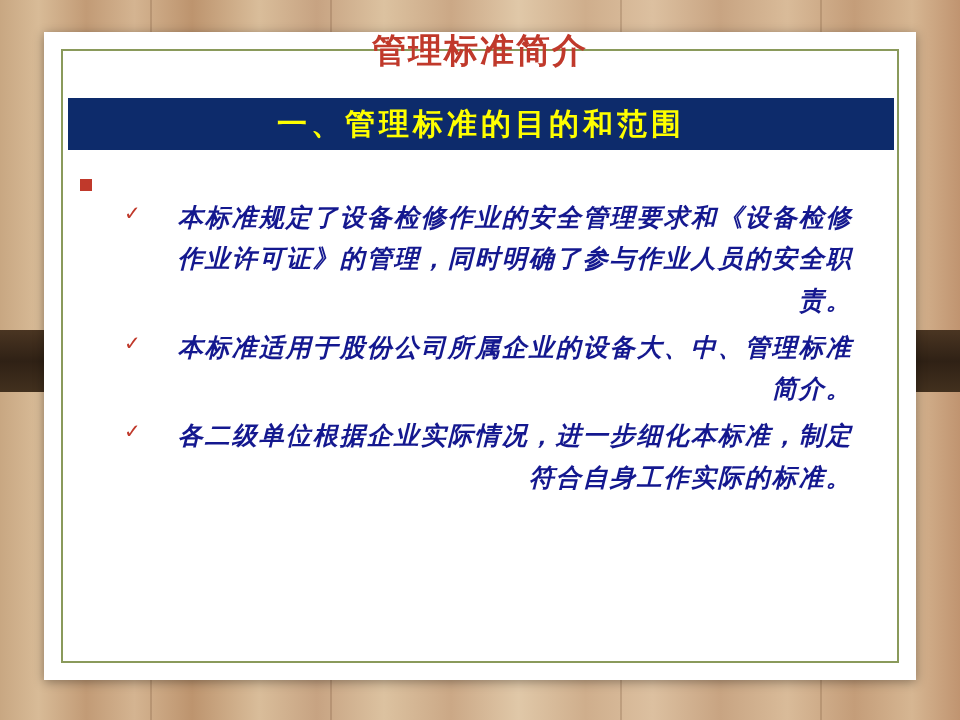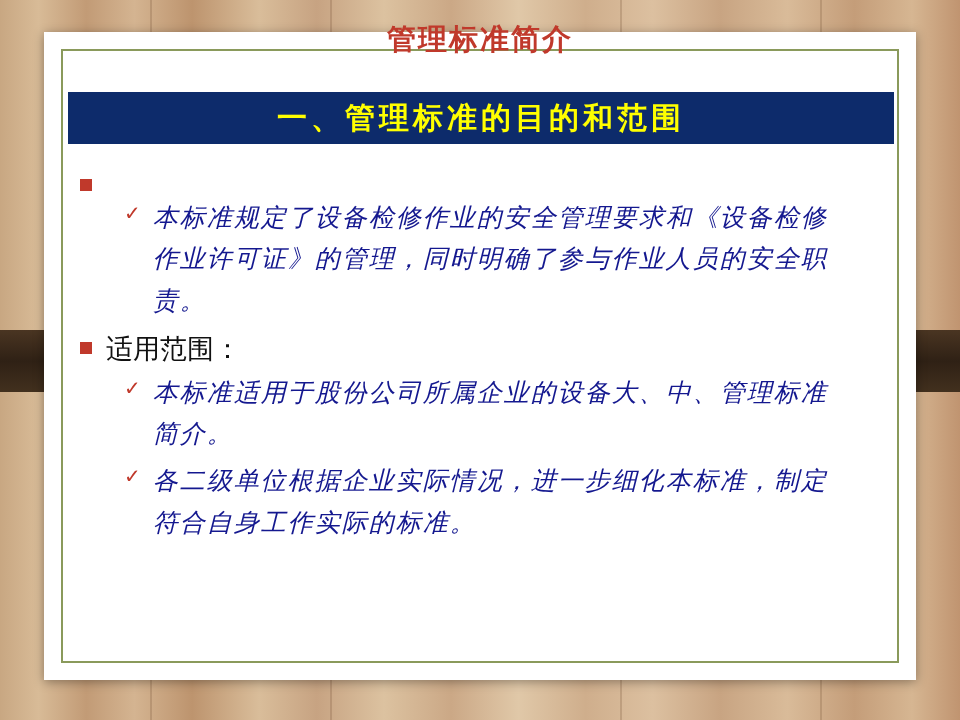--- a/index.html
+++ b/index.html
@@ -59,36 +59,36 @@
     top: 17px;
     right: 17px;
     bottom: 17px;
     border: 2px solid #8a9a5b;
   }
 
   
   .slide-title {
     position: absolute;
     left: 0;
-    top: 20px;
+    top: 28px;
     width: 960px;
     text-align: center;
-    font-size: 29px;
+    font-size: 34px;
     font-weight: bold;
     color: #c0392b;
     letter-spacing: 2px;
     z-index: 5;
     font-family: "DejaVu Sans", sans-serif;
   }
 
   
   .header-bar {
     position: absolute;
     left: 68px;
-    top: 92px;
+    top: 98px;
     width: 826px;
     height: 52px;
     background: #0d2b6b;
     display: flex;
     align-items: center;
     justify-content: center;
     z-index: 6;
   }
   .header-bar-text {
     color: #ffff00;
@@ -138,26 +138,27 @@
     color: #c0392b;
     font-size: 20px;
     margin-right: 12px;
     margin-top: 6px;
     flex: 0 0 auto;
     line-height: 1;
   }
   .lvl2-text {
     font-size: 25px;
     color: #14188f;
-    font-weight: normal;
+    font-weight: bold;
     font-style: italic;
     letter-spacing: 2px;
     line-height: 1.65;
     font-family: "DejaVu Sans", sans-serif;
     max-width: 700px;
+    text-align: right;
   }
 </style>
 </head>
 <body>
 
 <div class="slide">
 
   <div class="seam" style="left:150px;"></div>
   <div class="seam" style="left:330px;"></div>
   <div class="seam" style="left:620px;"></div>
@@ -182,24 +183,20 @@
       <div class="lvl1">
         <span class="lvl1-marker"></span>
       </div>
       <div class="lvl2">
         <span class="lvl2-marker">✓</span>
         <span class="lvl2-text">本标准规定了设备检修作业的安全管理要求和《设备检修作业许可证》的管理，同时明确了参与作业人员的安全职责。</span>
       </div>
     </div>
 
     <div class="section">
-      <div class="lvl1">
-        <span class="lvl1-marker"></span>
-        <span class="lvl1-text">适用范围：</span>
-      </div>
       <div class="lvl2">
         <span class="lvl2-marker">✓</span>
         <span class="lvl2-text">本标准适用于股份公司所属企业的设备大、中、管理标准简介。</span>
       </div>
       <div class="lvl2">
         <span class="lvl2-marker">✓</span>
         <span class="lvl2-text">各二级单位根据企业实际情况，进一步细化本标准，制定符合自身工作实际的标准。</span>
       </div>
     </div>
 

